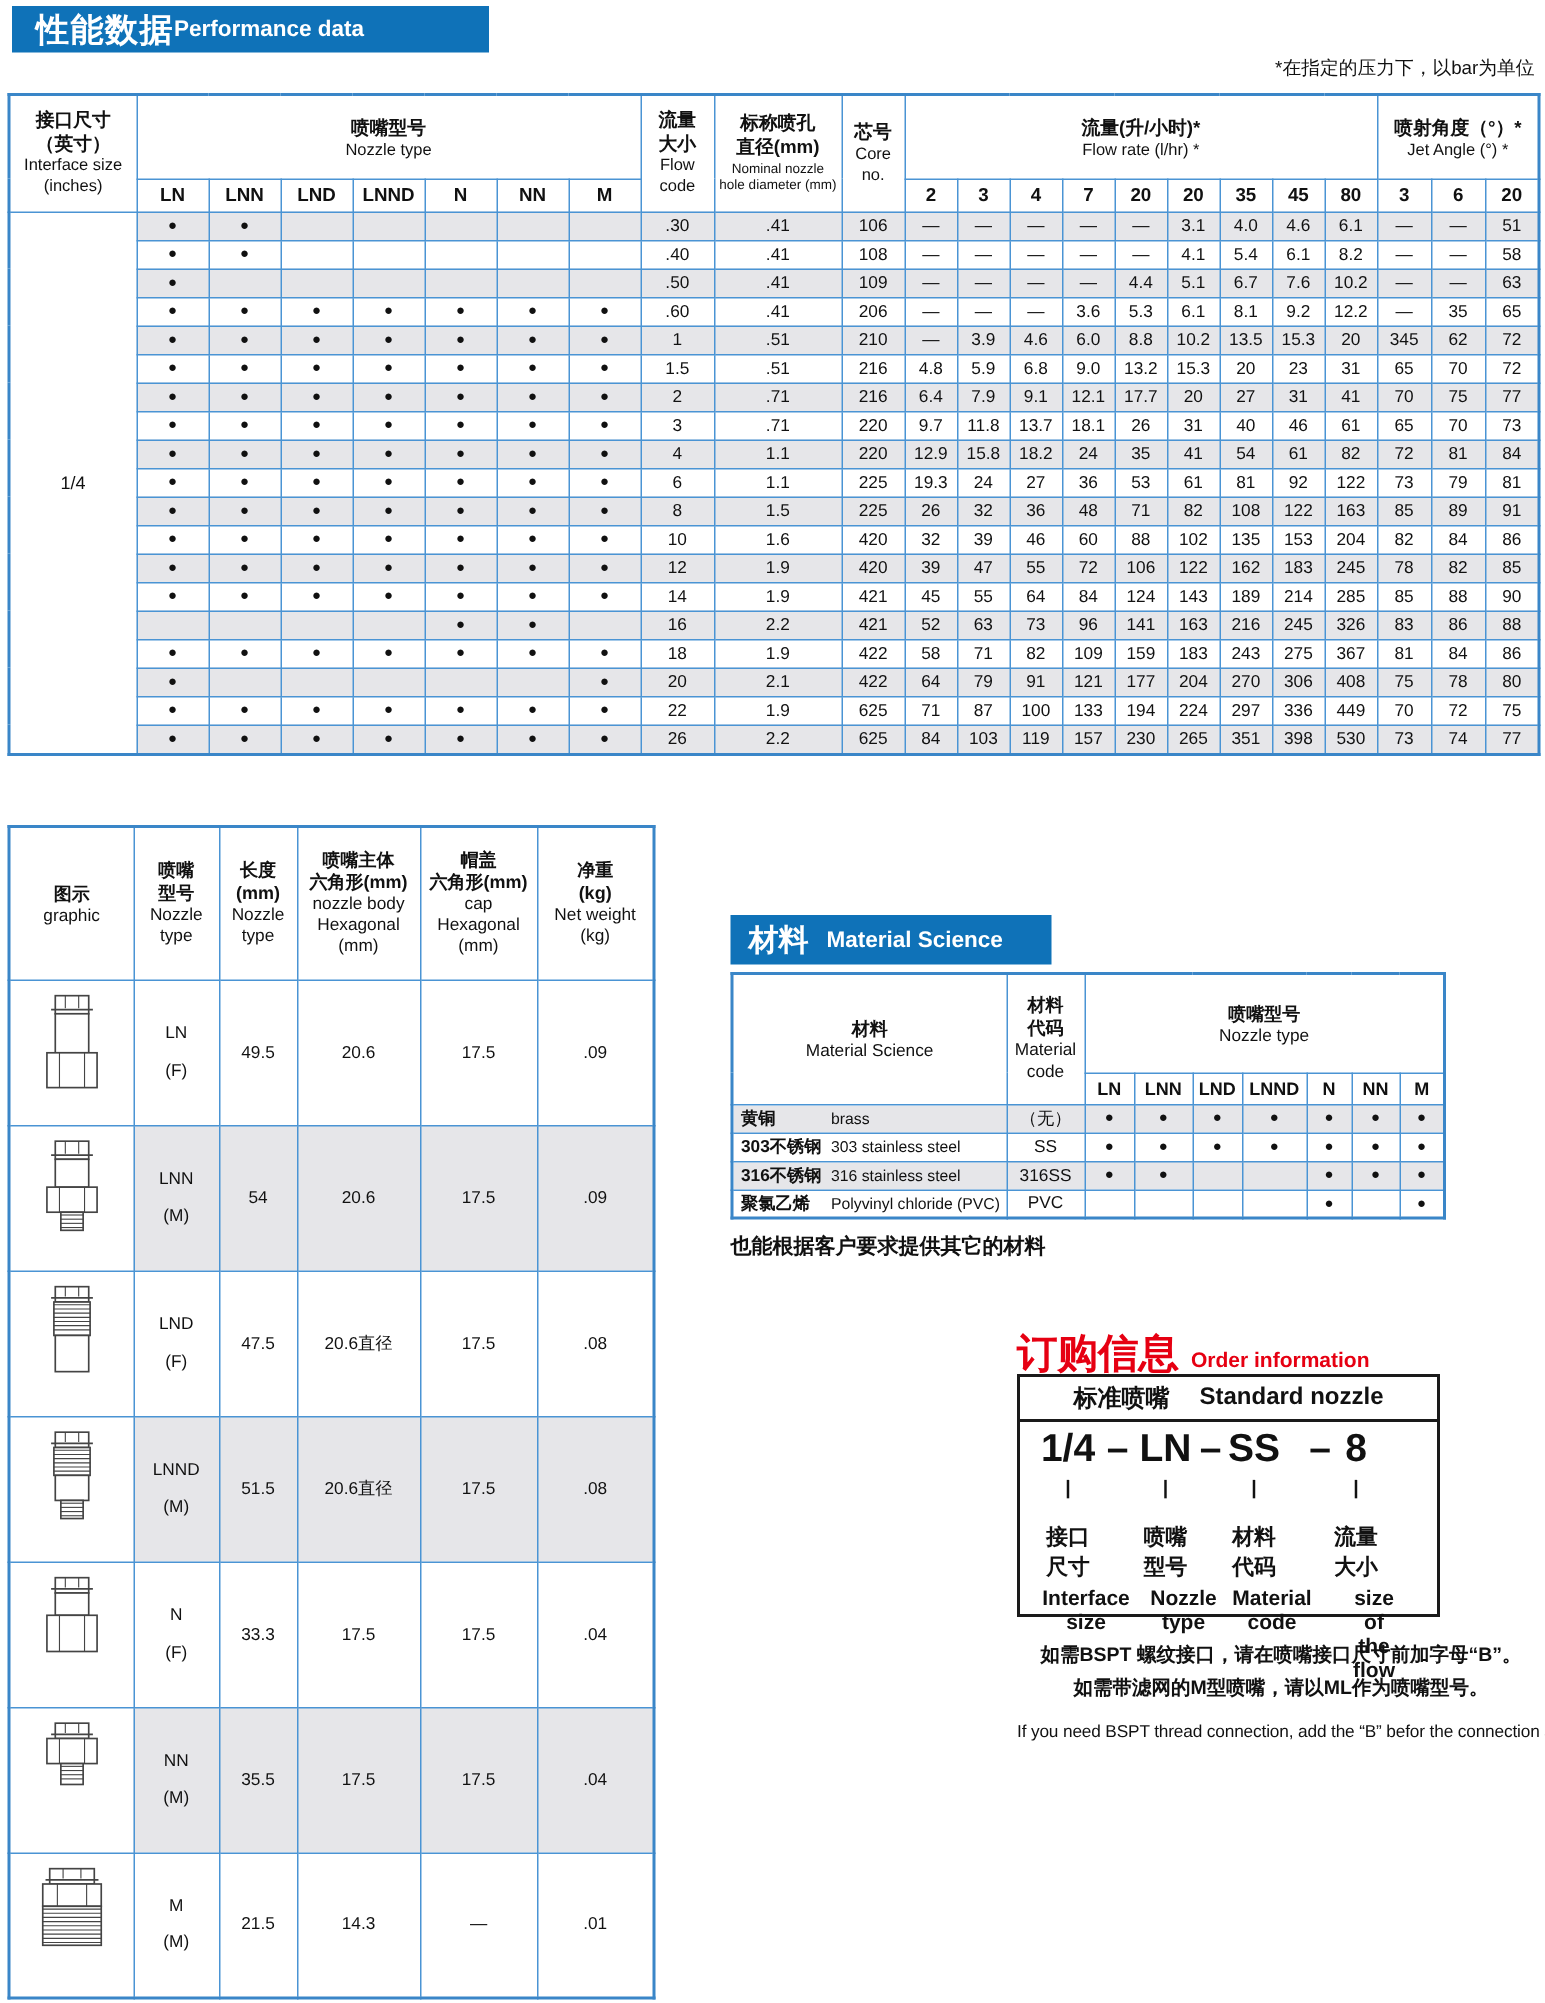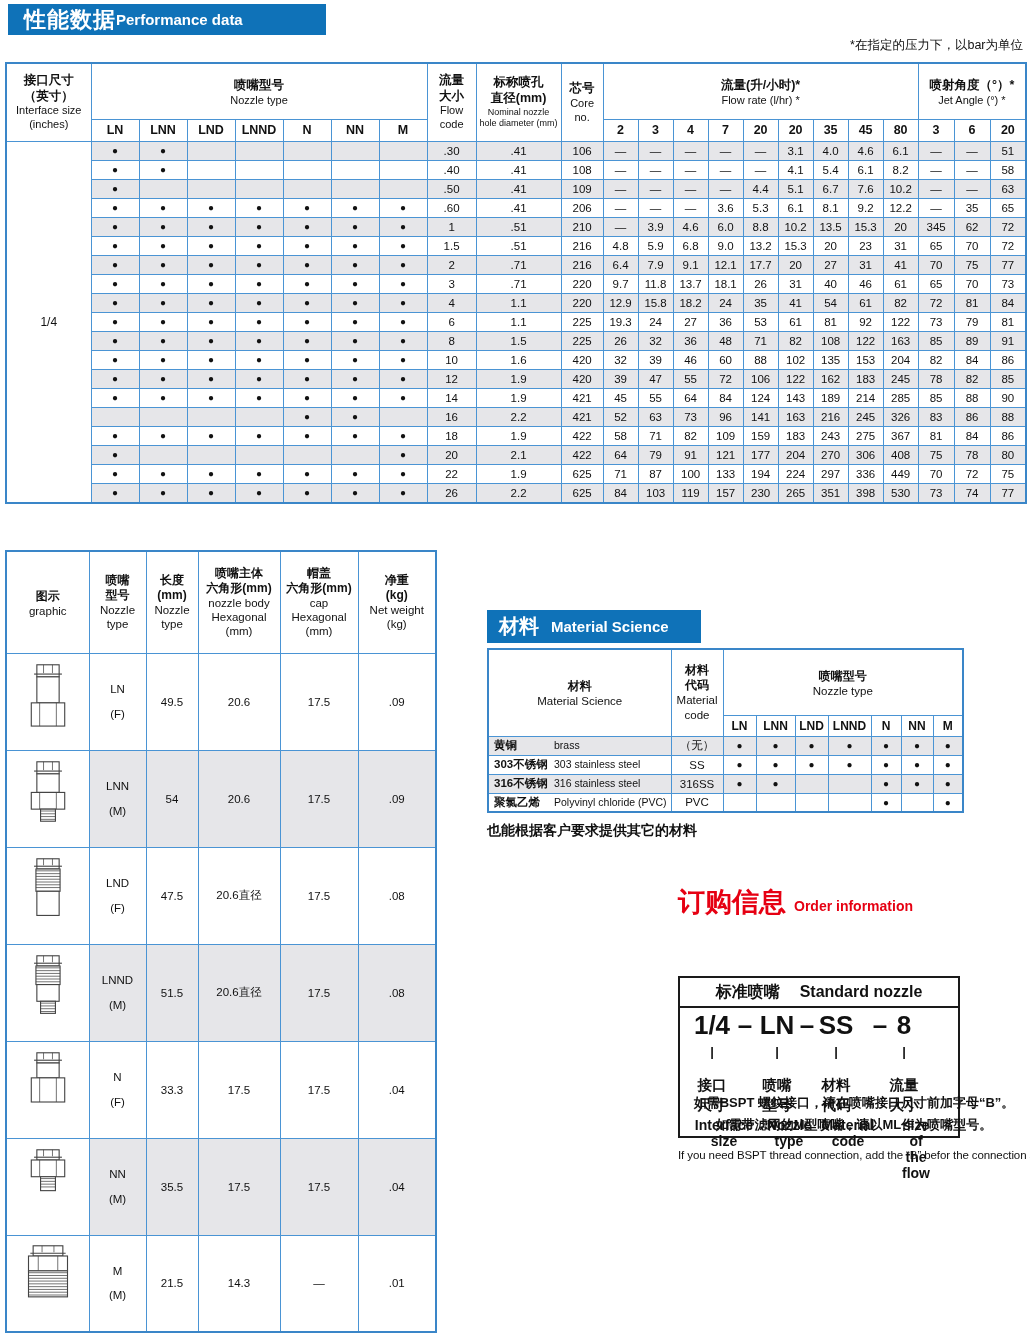--- a/index.html
+++ b/index.html
@@ -50,21 +50,21 @@
   .mat td.mname{text-align:left;padding-left:5px;white-space:nowrap;overflow:hidden;}
   .mat .mzh{display:inline-block;width:60px;font-weight:bold;}
   .mat .men{font-size:10.5px;}
   .mat td.dot{font-size:10px;}
   .mat-note{position:absolute;left:487px;top:822px;font-size:14px;font-weight:bold;}
 
   .otitle{position:absolute;left:678px;top:884px;display:flex;align-items:baseline;gap:8px;color:#e60012;}
   .otitle .bzh{font-size:27px;font-weight:bold;}
   .otitle .ben{font-size:14px;font-weight:bold;}
 
-  .order{position:absolute;left:678px;top:976px;width:282px;height:162px;
+  .order{position:absolute;left:678px;top:916px;width:282px;height:162px;
          border:2px solid #1a1a1a;box-sizing:border-box;}
   .ohead{height:30px;border-bottom:2px solid #1a1a1a;display:flex;align-items:center;
          justify-content:center;gap:20px;font-weight:bold;font-size:16px;box-sizing:border-box;}
   .obody{position:relative;height:128px;}
   .opart,.odash,.opipe,.olabel{position:absolute;transform:translateX(-50%);text-align:center;}
   .opart,.odash{top:2px;font-size:26px;font-weight:bold;}
   .opipe{top:36px;font-size:13px;font-weight:bold;}
   .olabel{top:50px;white-space:pre-line;}
   .olabel .lzh{font-size:14.5px;font-weight:bold;line-height:1.35;}
   .olabel .len{font-size:14px;font-weight:bold;line-height:1.15;margin-top:2px;margin-left:24px;}

